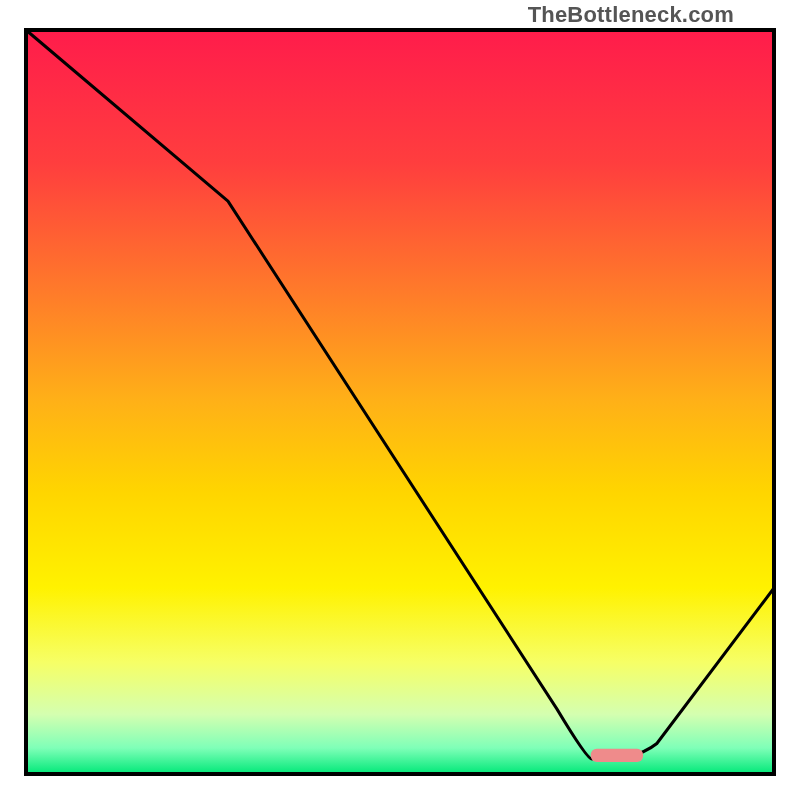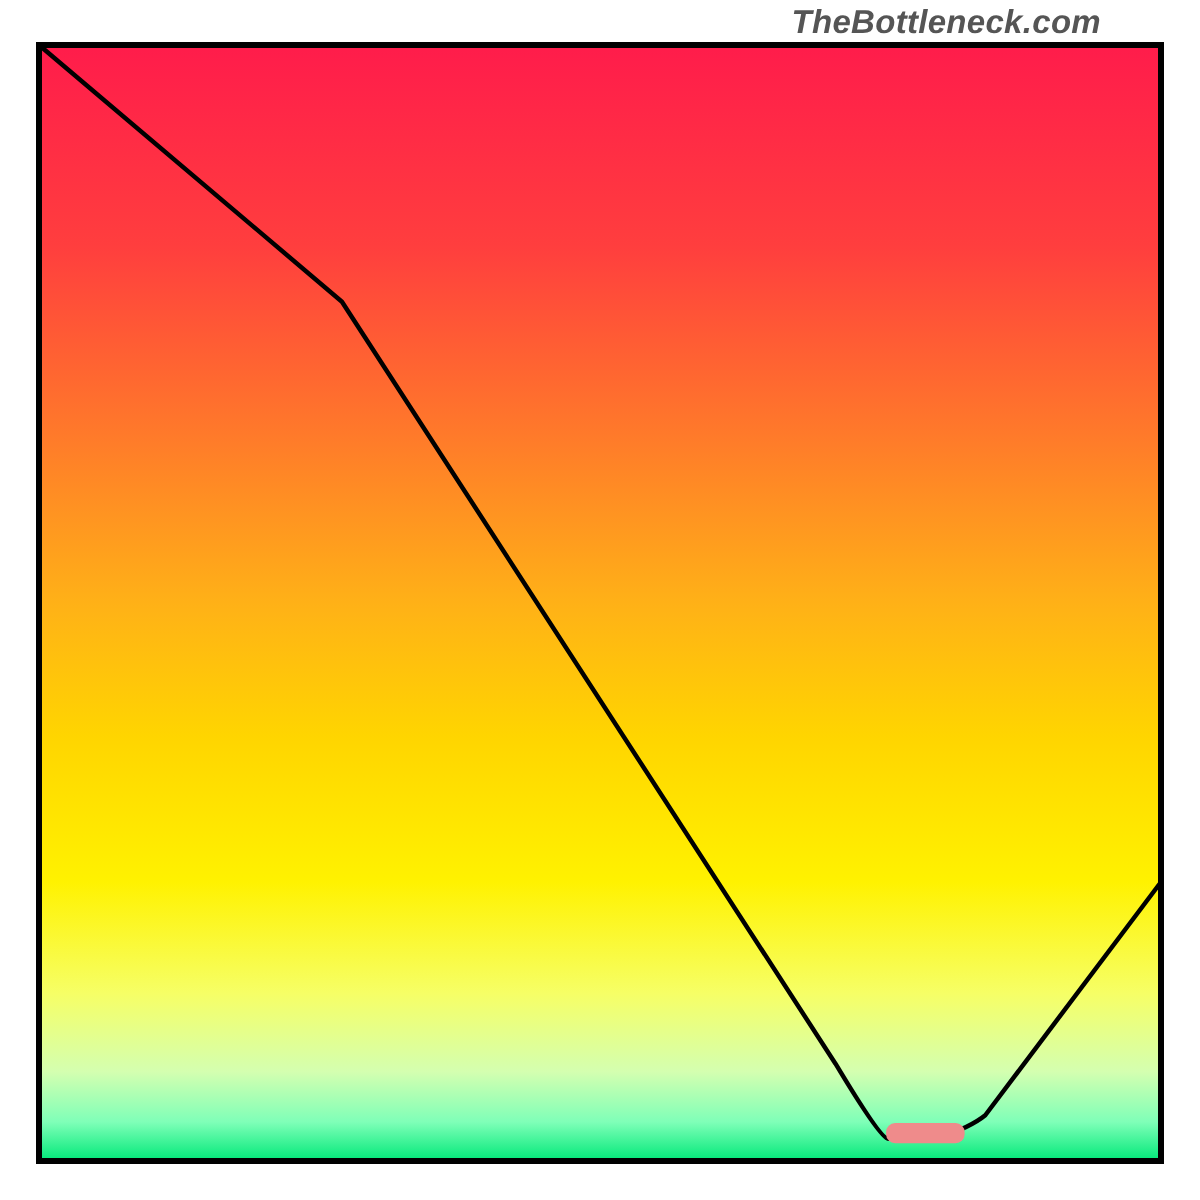--- a/index.html
+++ b/index.html
@@ -7,21 +7,20 @@
     padding: 0;
     width: 800px;
     height: 800px;
     background: #ffffff;
     font-family: Arial, Helvetica, sans-serif;
   }
   .wrapper {
     position: relative;
     width: 748px;
     height: 800px;
-    font-style: italic;
   }
   .watermark {
     position: absolute;
     top: 2px;
     right: 14px;
     font-size: 22px;
     font-weight: 600;
     color: #555555;
     letter-spacing: 0.2px;
   }

